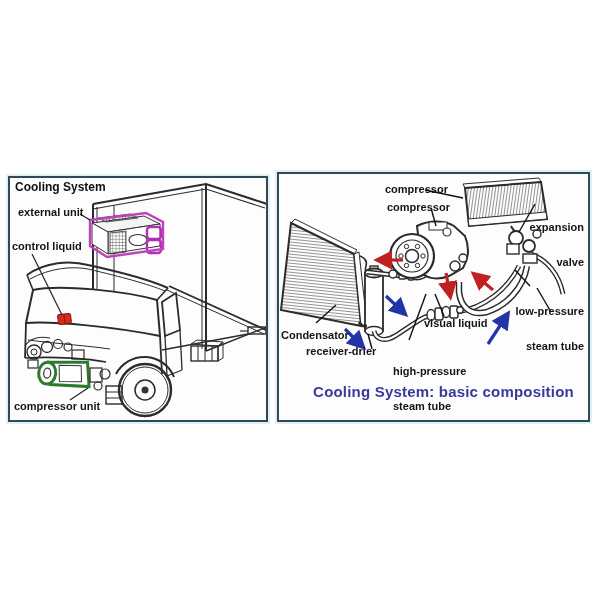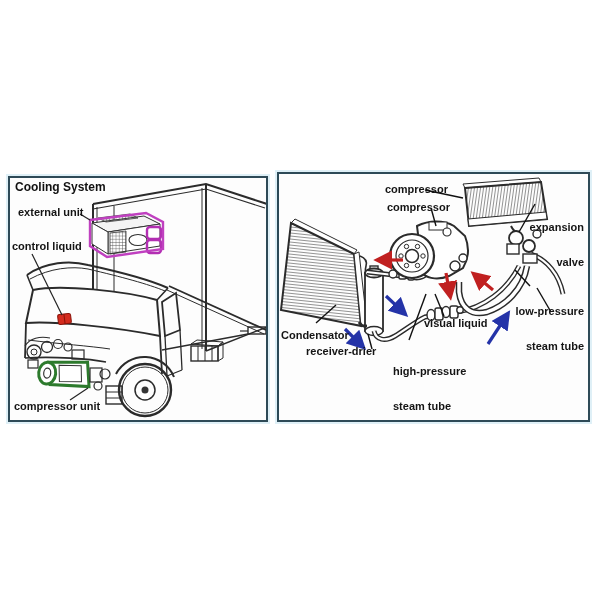--- a/index.html
+++ b/index.html
@@ -253,15 +253,16 @@
       <span>steam tube</span>
     </div>
     <div class="lbl" style="left:2px;top:156px">Condensator</div>
     <div class="lbl" style="left:27px;top:172px">receiver-drier</div>
     <div class="lbl" style="left:114px;top:168px">
       <span>high-pressure</span>
       <span>steam tube</span>
     </div>
     <div class="lbl" style="left:145px;top:144px">visual liquid</div>
 
+    <div class="caption">Cooling System: basic composition</div>
   </div>
 
 </div>
 
 </body></html>

